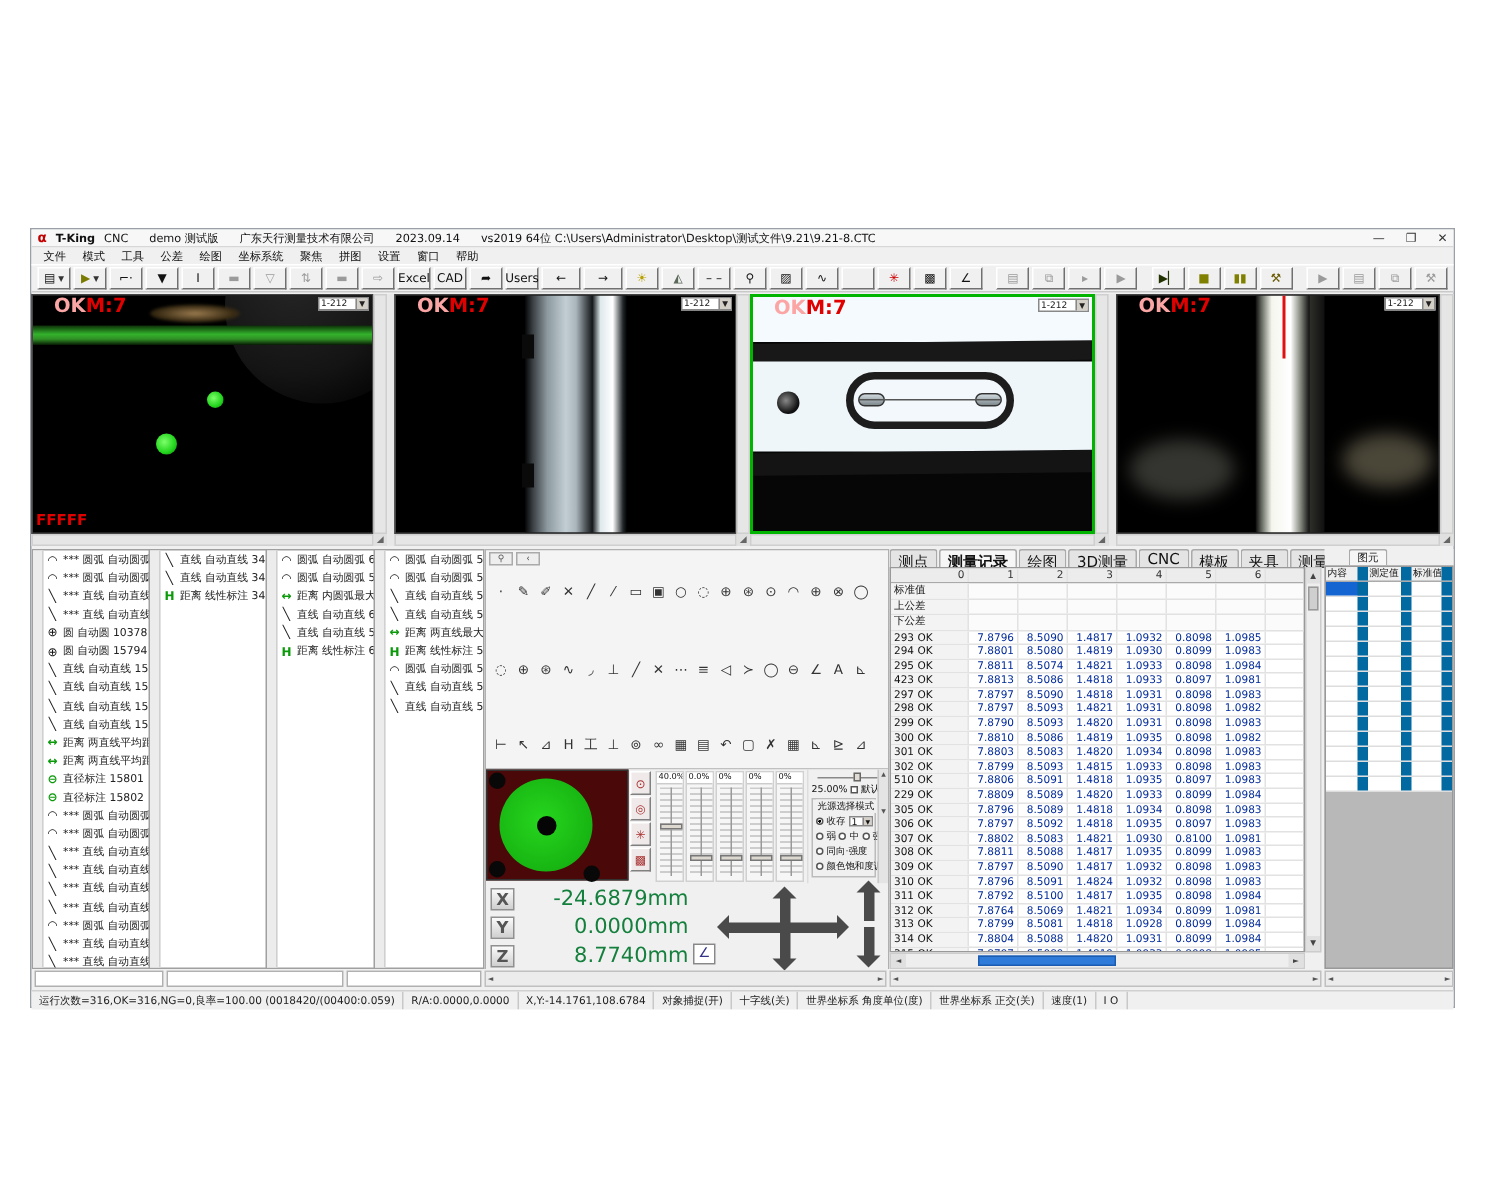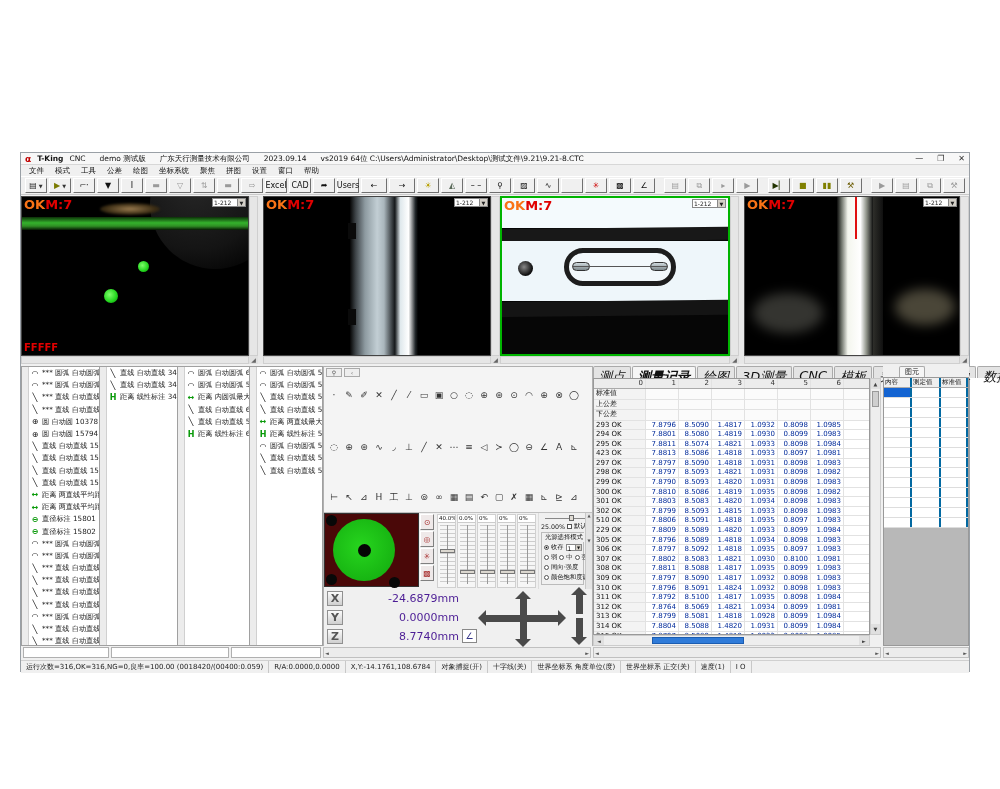--- a/index.html
+++ b/index.html
@@ -20,21 +20,21 @@
 
   
   .camrow { position:absolute; left:0; top:43px; width:100%; height:168px; background:#e8e8e8; }
   .cam { position:absolute; top:0; height:168px; background:#d4d0c8; }
   .camview { position:absolute; left:0; top:0; right:9px; bottom:8px; background:#000; overflow:hidden; border:1px solid #444; }
   .cam.sel .camview { border:2px solid #00b400; }
   .vscroll { position:absolute; right:0; top:0; width:9px; bottom:8px; background:#e6e6e6; border:1px solid #cfcfcf; }
   .hscroll { position:absolute; left:0; bottom:0; height:8px; right:9px; background:#e6e6e6; border:1px solid #cfcfcf; }
   .grip { position:absolute; right:0; bottom:0; width:9px; height:8px; background:#e0e0e0; font-size:6px; color:#666; text-align:center; line-height:8px; }
   .camlabel { position:absolute; left:2px; top:0; font-size:13px; font-weight:bold; z-index:5; letter-spacing:0; }
-  .camlabel .ok { color:#f97316; }
+  .camlabel .ok { color:#fca5a5;margin-left:12px; }
   .camlabel .mode { color:#e00000; }
   .camdd { position:absolute; right:2px; top:1px; width:34px; height:9px; background:#fff; border:1px solid #888; font-size:6px; color:#222; display:flex; z-index:6; }
   .camdd .val { flex:1; padding-left:1px; overflow:hidden; }
   .camdd .arr { width:8px; background:#d4d0c8; border-left:1px solid #888; font-size:5px; text-align:center; line-height:8px; }
   .camextra { position:absolute; left:2px; bottom:2px; color:#e00000; font-size:10px; font-weight:bold; z-index:5; }
   
   .c1-sphere { position:absolute; left:128px; top:-58px; width:130px; height:130px; border-radius:50%; background:radial-gradient(circle at 35% 35%, #262626, #141414 55%, #050505 80%); }
   .c1-band { position:absolute; left:0; top:20px; width:100%; height:13px; background:linear-gradient(to bottom, #0c3008, #34b22c 45%, #2f8f24 70%, #061803); filter:blur(.4px); }
   .c1-glow { position:absolute; left:78px; top:6px; width:60px; height:12px; border-radius:50%; background:radial-gradient(#9a7b4f,#3a2c14 60%,transparent); filter:blur(1px); }
   .c1-dot { position:absolute; border-radius:50%; background:radial-gradient(circle at 40% 40%, #7dff6a, #21d41c 60%, #0a7a08); }
@@ -100,40 +100,40 @@
   .grpbox { border:1px solid #bbb; margin-top:1px; padding:1px 1px 2px 2px; }
   .grptitle { margin-top:-1px; background:#f0f0f0; width:max-content; padding:0 1px; }
   .msel { width:18px; height:7px; border:1px solid #888; background:#fff; display:inline-flex; }
   .msel .v { flex:1; padding-left:1px; }
   .msel .a { width:6px; background:#d4d0c8; border-left:1px solid #888; font-size:4px; line-height:6px; text-align:center; }
   .loscroll { position:absolute; right:0; top:0; width:7px; height:100%; background:#e4e4e4; border-left:1px solid #c8c8c8; font-size:4px; color:#555; text-align:center; }
 
   .dro { position:absolute; left:0; top:222px; width:100%; height:58px; background:#f0f0f0; }
   .droline { position:absolute; left:3px; display:flex; align-items:center; gap:6px; }
   .axbadge { width:16px; height:15px; background:linear-gradient(#fbfbfb,#cfcfcf); border:1px solid #909090; color:#555; font-size:11px; font-weight:bold; text-align:center; line-height:14px; }
-  .droval { width:110px; text-align:right; font-size:11px; color:#4c1d95; font-family:"DejaVu Sans",sans-serif; }
+  .droval { width:110px; text-align:right; font-size:14px; color:#15803d; font-family:"DejaVu Sans",sans-serif; }
   .anglebtn { position:absolute; left:138px; top:40px; width:15px; height:14px; border:1px solid #888; background:#fff; color:#338; font-size:9px; text-align:center; line-height:13px; }
   .arrowpad { position:absolute; left:160px; top:2px; width:80px; height:54px; }
   .apad-h { position:absolute; left:0; top:24px; width:76px; height:7px; background:#4a4a4a; }
   .apad-h:before,.apad-h:after { content:""; position:absolute; top:-5px; border:8px solid transparent; }
   .apad-h:before { left:-14px; border-right-color:#4a4a4a; }
   .apad-h:after { right:-14px; border-left-color:#4a4a4a; }
   .apad-v { position:absolute; left:36px; top:6px; width:7px; height:44px; background:#4a4a4a; }
   .apad-v:before,.apad-v:after { content:""; position:absolute; left:-5px; border:8px solid transparent; }
   .apad-v:before { top:-14px; border-bottom-color:#4a4a4a; }
   .apad-v:after { bottom:-14px; border-top-color:#4a4a4a; }
   .zpad { position:absolute; left:252px; top:4px; width:7px; height:46px; background:#4a4a4a; }
   .zpad:before,.zpad:after { content:""; position:absolute; left:-5px; border:8px solid transparent; }
   .zpad:before { top:-14px; border-bottom-color:#4a4a4a; }
   .zpad:after { bottom:-14px; border-top-color:#4a4a4a; }
   .zgap { position:absolute; left:250px; top:25px; width:11px; height:4px; background:#f0f0f0; }
 
   
   .results { position:absolute; left:572px; top:0; width:288px; height:280px; background:#f0f0f0; }
-  .rtabs { display:flex; height:12px; font-size:13px;font-style:italic; }
+  .rtabs { display:flex; height:12px; font-size:10px; }
   .rtab { padding:1px 5px; border:1px solid #aaa; border-bottom:none; background:#e4e4e4; margin-right:1px; border-radius:2px 2px 0 0; white-space:nowrap; }
   .rtab.act { background:#f6f6f6; font-weight:bold; }
   .grid { position:absolute; left:0; top:12px; right:11px; bottom:11px; background:#fff; border:1px solid #999; overflow:hidden; }
   .grow { display:flex; height:9.6px; border-bottom:1px solid #e2e2e2; }
   .grow.hdr { background:#ececec; border-bottom:1px solid #aaa; height:10px; }
   .grow.tol { height:10.5px; background:#fbfbfb; }
   .gc { border-right:1px solid #e2e2e2; font-size:7px; line-height:9.5px; padding:0 2px; overflow:hidden; white-space:nowrap; }
   .gc.lbl { width:52px; flex:none; color:#111; background:#f3f3f3; }
   .gc.num { width:33px; flex:none; text-align:right; color:#002a9a; }
   .grow.hdr .gc { color:#333; text-align:right; background:#ececec; }
@@ -143,21 +143,21 @@
   .rhscroll { position:absolute; left:0; bottom:0; right:11px; height:11px; background:#eee; border:1px solid #ccc; }
   .rhscroll .th { position:absolute; left:58px; top:1px; width:92px; height:7px; background:#2f7bd9; border:1px solid #1b5cb0; }
   .harr { position:absolute; top:0; width:10px; height:100%; font-size:5px; text-align:center; line-height:10px; color:#444; background:#e0e0e0; }
 
   
   .elpanel { position:absolute; left:862px; top:0; width:86px; height:280px; background:#f0f0f0; }
   .eltab { width:26px; height:11px; border:1px solid #aaa; border-bottom:none; background:#f6f6f6; font-size:7px; text-align:center; border-radius:2px 2px 0 0;margin-left:16px; }
   .elgrid { position:absolute; left:0; top:11px; width:100%; bottom:0; background:#b8b8b8; border:1px solid #999; }
   .elrow { display:flex; height:10px; border-bottom:1px solid #ddd; background:#fff; }
   .elrow.h { background:#efefef; border-bottom:1px solid #aaa; }
-  .elc { font-size:6.5px; line-height:9px; padding:0 1px; border-right:2px solid #0369a1; overflow:hidden; white-space:nowrap; }
+  .elc { font-size:6.5px; line-height:9px; padding:0 1px; border-right:7px solid #0369a1; overflow:hidden; white-space:nowrap; }
   .elc.c1 { width:28px; flex:none; }
   .elc.c2 { width:29px; flex:none; }
   .elc.c3 { flex:1; }
   .elsel { background:#1464d2 !important; }
 
   
   .scrollrow { position:absolute; left:0; top:494px; width:100%; height:12px; }
   .srbox { position:absolute; top:0; height:11px; background:#fff; border:1px solid #b0b0b0; }
   .srbar { position:absolute; top:0; height:11px; background:#ececec; border:1px solid #c0c0c0; font-size:5px; color:#555; }
   .srbar .l { position:absolute; left:1px; top:2px; } .srbar .r { position:absolute; right:1px; top:2px; }

